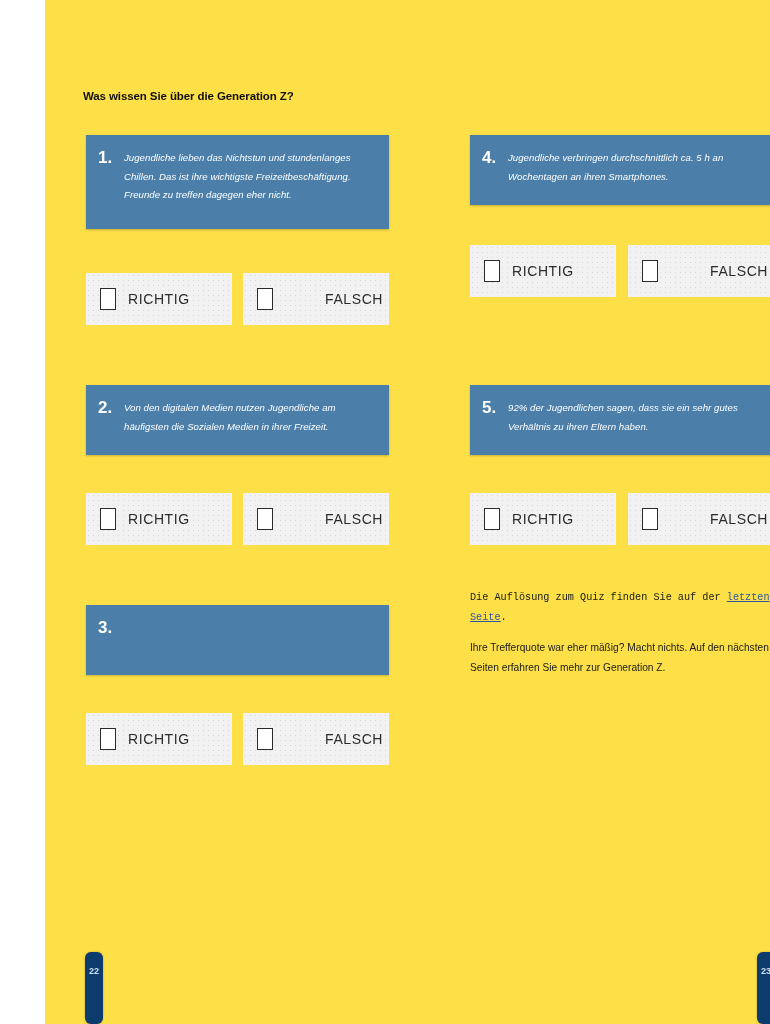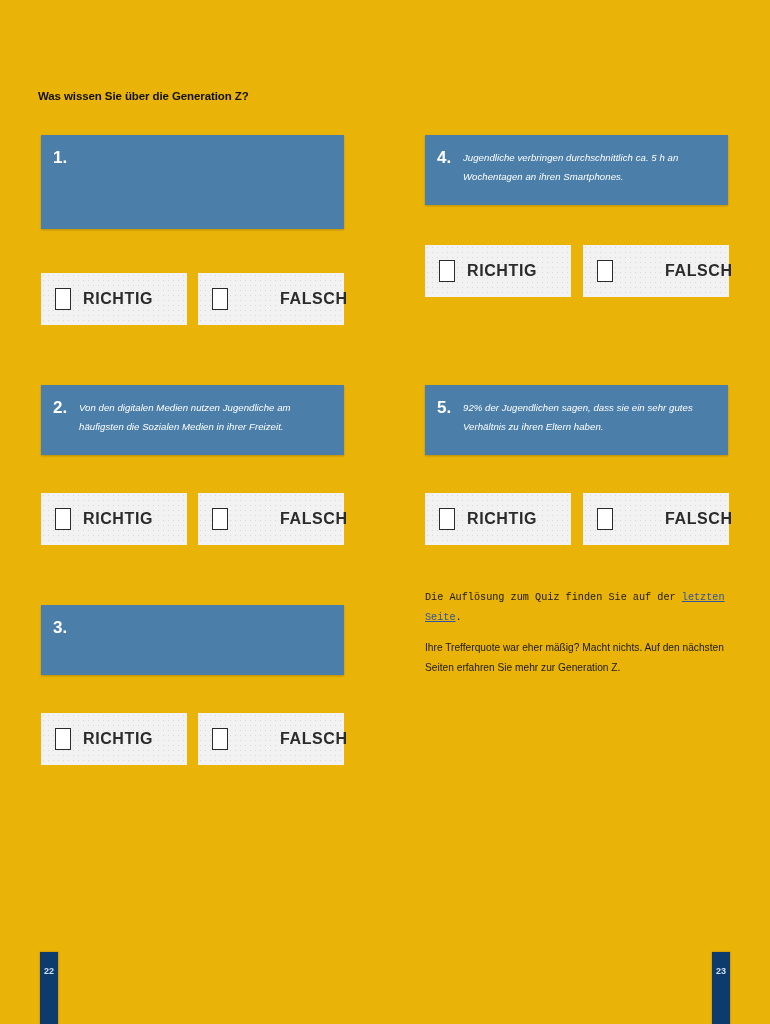--- a/index.html
+++ b/index.html
@@ -12,21 +12,22 @@
     height: 1024px;
     position: relative;
     overflow: hidden;
     font-family: "Liberation Sans", sans-serif;
     color: #1a1a1a;
   }
 
   .page {
     position: absolute;
     inset: 0;
-    background: #eab308;
+    background: #fde047;
+    margin-left: 45px;
   }
 
   
   .page-title {
     position: absolute;
     left: 38px;
     top: 90px;
     font-size: 11.5px;
     font-weight: bold;
     letter-spacing: -0.1px;
@@ -106,24 +107,24 @@
   .checkbox {
     width: 16px;
     height: 22px;
     background: #ffffff;
     border: 1.4px solid #2b2b2b;
     box-sizing: border-box;
     flex: 0 0 auto;
   }
   .answer-label {
     margin-left: 12px;
-    font-size: 16px;
+    font-size: 14px;
     letter-spacing: 0.6px;
     color: #2b2b2b;
-    font-weight: bold;
+    font-weight: normal;
   }
 
   
   .footnote {
     position: absolute;
     left: 425px;
     width: 310px;
     font-size: 10.2px;
     line-height: 2.0;
     color: #1a1a1a;
@@ -142,36 +143,38 @@
     height: 72px;
     background: #0d3b6e;
     color: #cfe0ef;
     font-size: 9px;
     font-weight: bold;
     display: flex;
     justify-content: center;
     padding-top: 14px;
     box-sizing: border-box;
     box-shadow: 0 0 2px rgba(0,0,0,0.3);
+    border-radius: 6px;
   }
   .page-tab.left  { left: 40px; }
   .page-tab.right { left: 712px; text-align: center; }
 </style>
 </head>
 <body>
 
 <div class="page">
 
   <div class="page-title">Was wissen Sie über die Generation Z?</div>
 
   <div class="col col-left">
 
     <div class="qblock" style="top:135px;">
       <div class="qcard h3">
         <div class="qnum">1.</div>
+        <div class="qtext">Jugendliche lieben das Nichtstun und stundenlanges Chillen. Das ist ihre wichtigste Freizeitbeschäftigung. Freunde zu treffen dagegen eher nicht.</div>
       </div>
     </div>
     <div class="answer-row" style="top:273px;">
       <div class="answer-box left">
         <span class="checkbox"></span>
         <span class="answer-label">RICHTIG</span>
       </div>
       <div class="answer-box right">
         <span class="checkbox"></span>
         <span class="answer-label">FALSCH</span>

